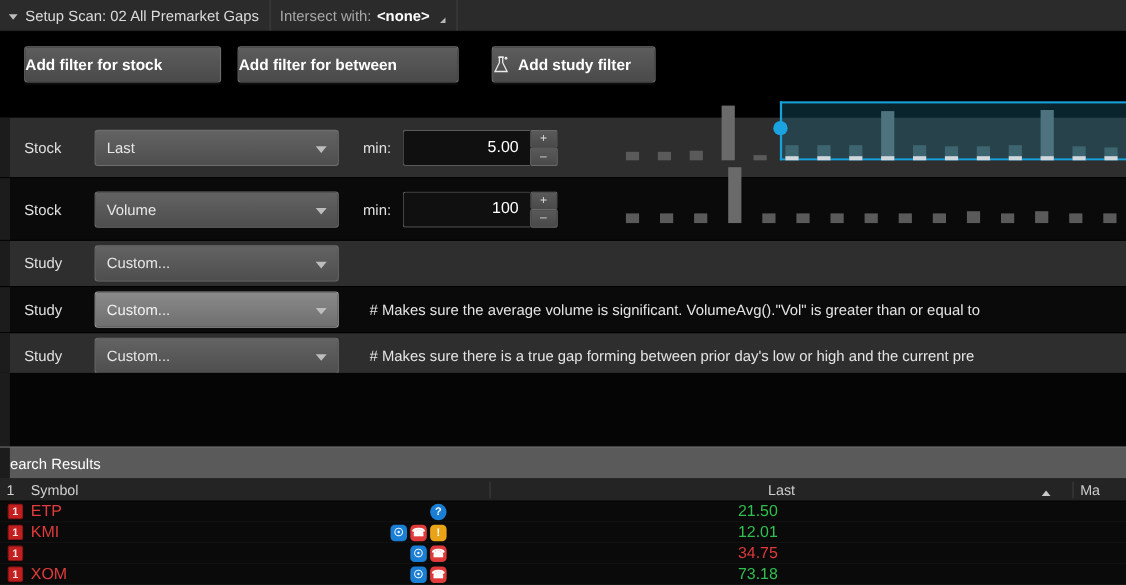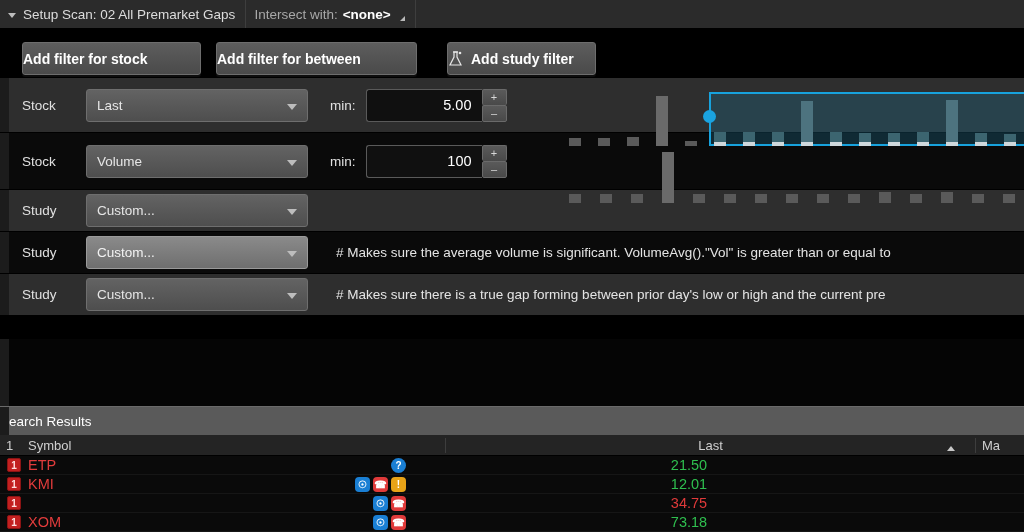--- a/index.html
+++ b/index.html
@@ -50,21 +50,21 @@
     border: 1px solid #6d6d6d;
     border-radius: 3px;
     color: #ffffff; font-size: 14px; font-weight: bold;
     display: flex; align-items: center; justify-content: flex-start;
     cursor: pointer;
     box-shadow: 0 2px 0 rgba(255,255,255,0.05);
   }
   .btn .flask { margin-right: 8px; display:flex; }
 
   
-  .rows { position: absolute; left: 0; top: 78px; width: 860px; height: 248px; }
+  .rows { position: absolute; left: 0; top: 107px; width: 860px; height: 248px; }
   .frow {
     position: absolute; left: 0; width: 1024px;
     display: flex; align-items: center;
     border-bottom: 1px solid #000;
   }
   .frow.alt { background: #2e2e2e; }
   .frow.dark { background: #0a0a0a; }
   .leftedge { position:absolute; left:0; top:0; width:9px; height:100%; background:#1c1c1c; }
   .rowtype {
     width: 86px; padding-left: 22px;

